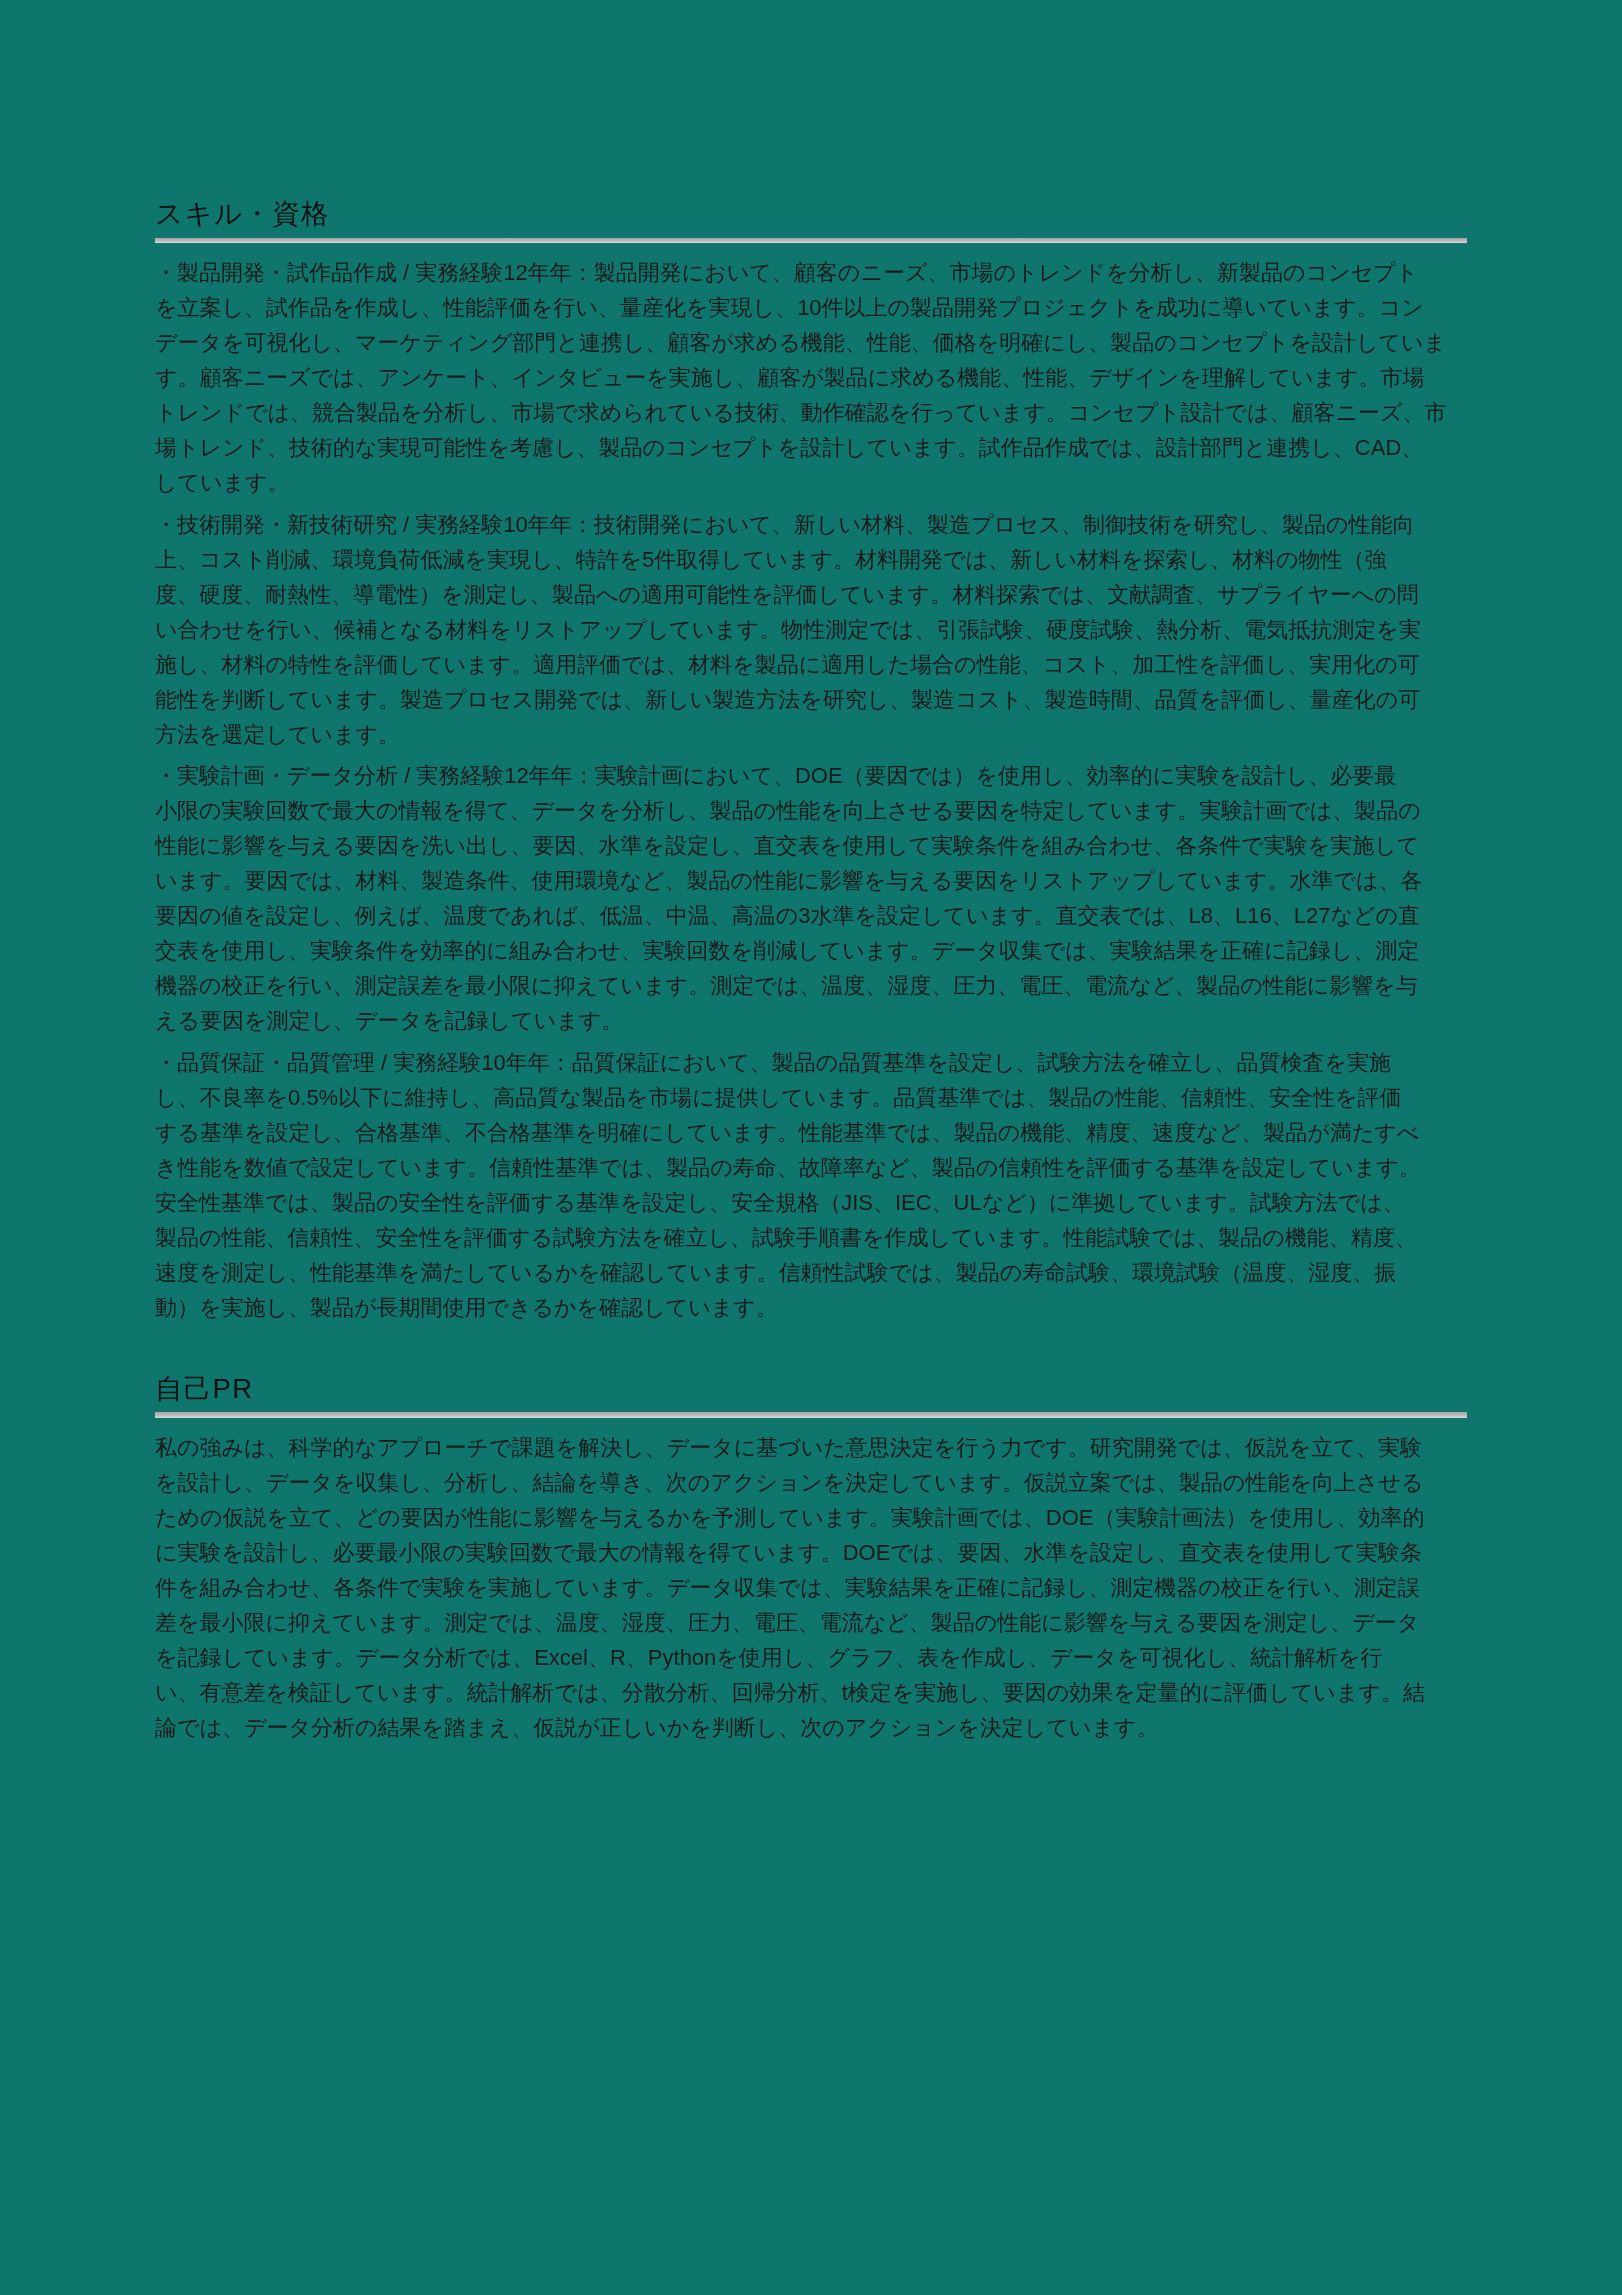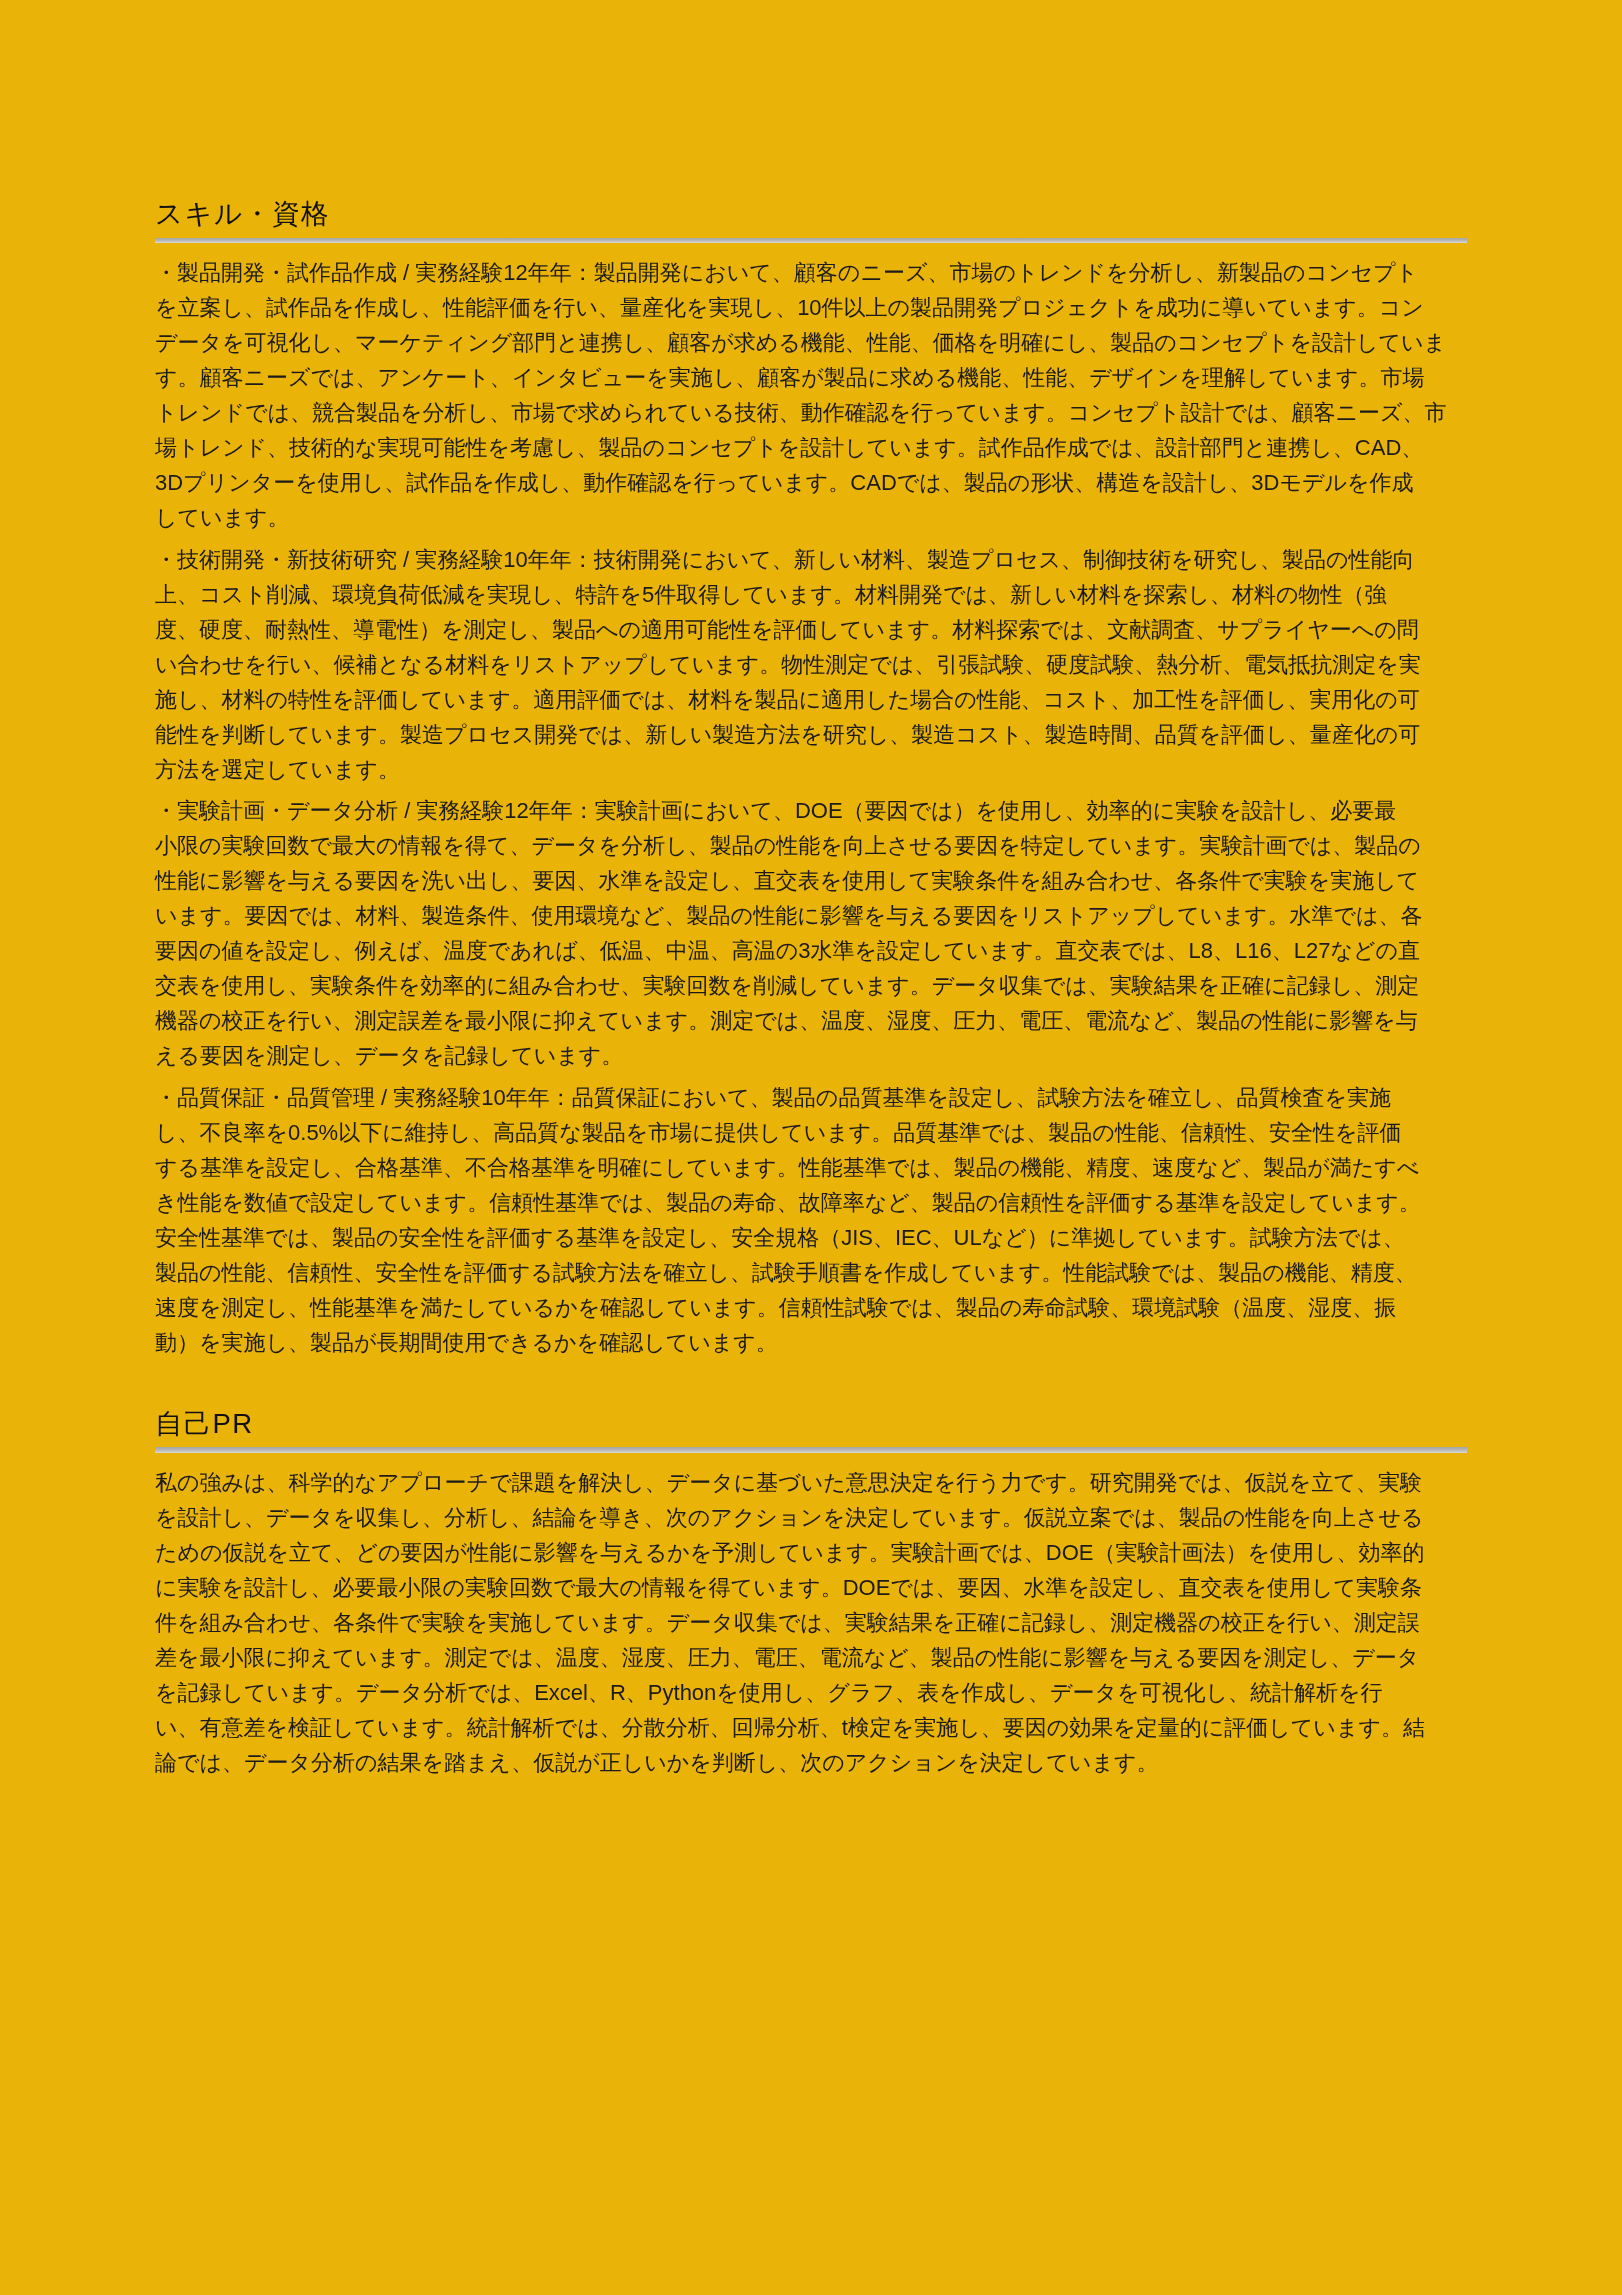--- a/index.html
+++ b/index.html
@@ -4,21 +4,21 @@
 <style>
   html, body {
     margin: 0;
     padding: 0;
     background: #ffffff;
   }
   .page {
     position: relative;
     width: 1623px;
     height: 2295px;
-    background: #eab308;
+    background: #0f766e;
     box-sizing: border-box;
     padding: 198px 156px 0 155px;
     font-family: "Liberation Sans", "DejaVu Sans", sans-serif;
     color: #1b1b1b;
     overflow: hidden;
   }
   .section { margin: 0; }
   .section + .section { margin-top: 48px; }
   .section-heading {
     margin: 0;
@@ -57,21 +57,20 @@
     <div class="section-rule"></div>
     <div class="section-body">
 
       <p class="para">
         <span class="ln">・製品開発・試作品作成 / 実務経験12年年：製品開発において、顧客のニーズ、市場のトレンドを分析し、新製品のコンセプト</span>
         <span class="ln">を立案し、試作品を作成し、性能評価を行い、量産化を実現し、10件以上の製品開発プロジェクトを成功に導いています。コン</span>
         <span class="ln">データを可視化し、マーケティング部門と連携し、顧客が求める機能、性能、価格を明確にし、製品のコンセプトを設計していま</span>
         <span class="ln">す。顧客ニーズでは、アンケート、インタビューを実施し、顧客が製品に求める機能、性能、デザインを理解しています。市場</span>
         <span class="ln">トレンドでは、競合製品を分析し、市場で求められている技術、動作確認を行っています。コンセプト設計では、顧客ニーズ、市</span>
         <span class="ln">場トレンド、技術的な実現可能性を考慮し、製品のコンセプトを設計しています。試作品作成では、設計部門と連携し、CAD、</span>
-        <span class="ln">3Dプリンターを使用し、試作品を作成し、動作確認を行っています。CADでは、製品の形状、構造を設計し、3Dモデルを作成</span>
         <span class="ln">しています。</span>
       </p>
 
       <p class="para">
         <span class="ln">・技術開発・新技術研究 / 実務経験10年年：技術開発において、新しい材料、製造プロセス、制御技術を研究し、製品の性能向</span>
         <span class="ln">上、コスト削減、環境負荷低減を実現し、特許を5件取得しています。材料開発では、新しい材料を探索し、材料の物性（強</span>
         <span class="ln">度、硬度、耐熱性、導電性）を測定し、製品への適用可能性を評価しています。材料探索では、文献調査、サプライヤーへの問</span>
         <span class="ln">い合わせを行い、候補となる材料をリストアップしています。物性測定では、引張試験、硬度試験、熱分析、電気抵抗測定を実</span>
         <span class="ln">施し、材料の特性を評価しています。適用評価では、材料を製品に適用した場合の性能、コスト、加工性を評価し、実用化の可</span>
         <span class="ln">能性を判断しています。製造プロセス開発では、新しい製造方法を研究し、製造コスト、製造時間、品質を評価し、量産化の可</span>

